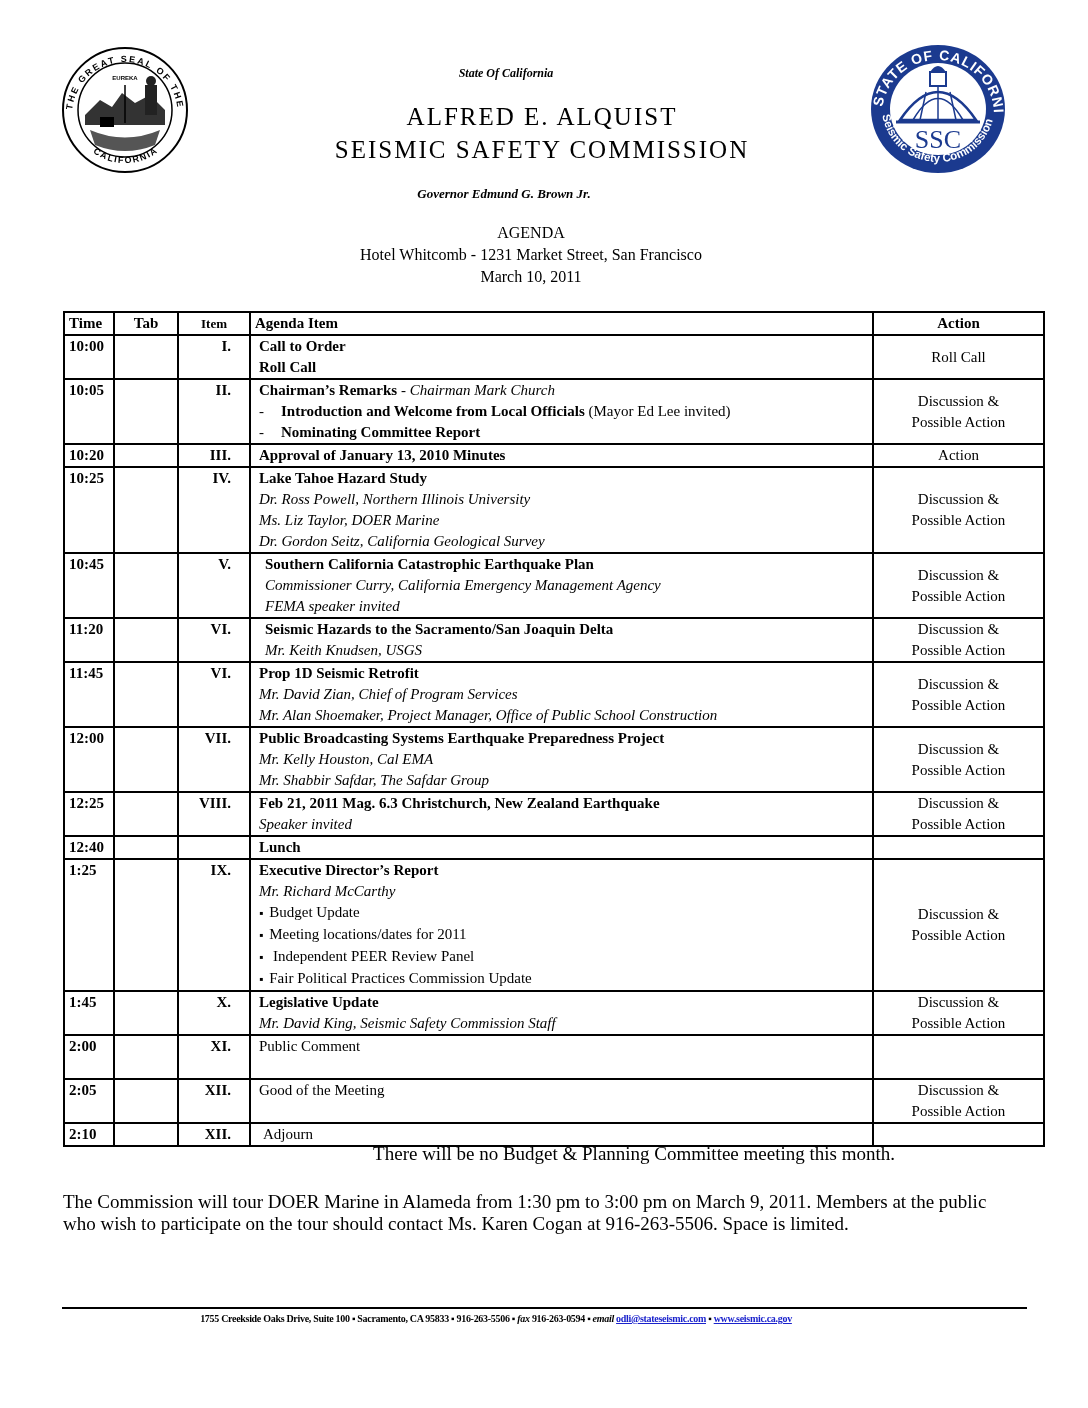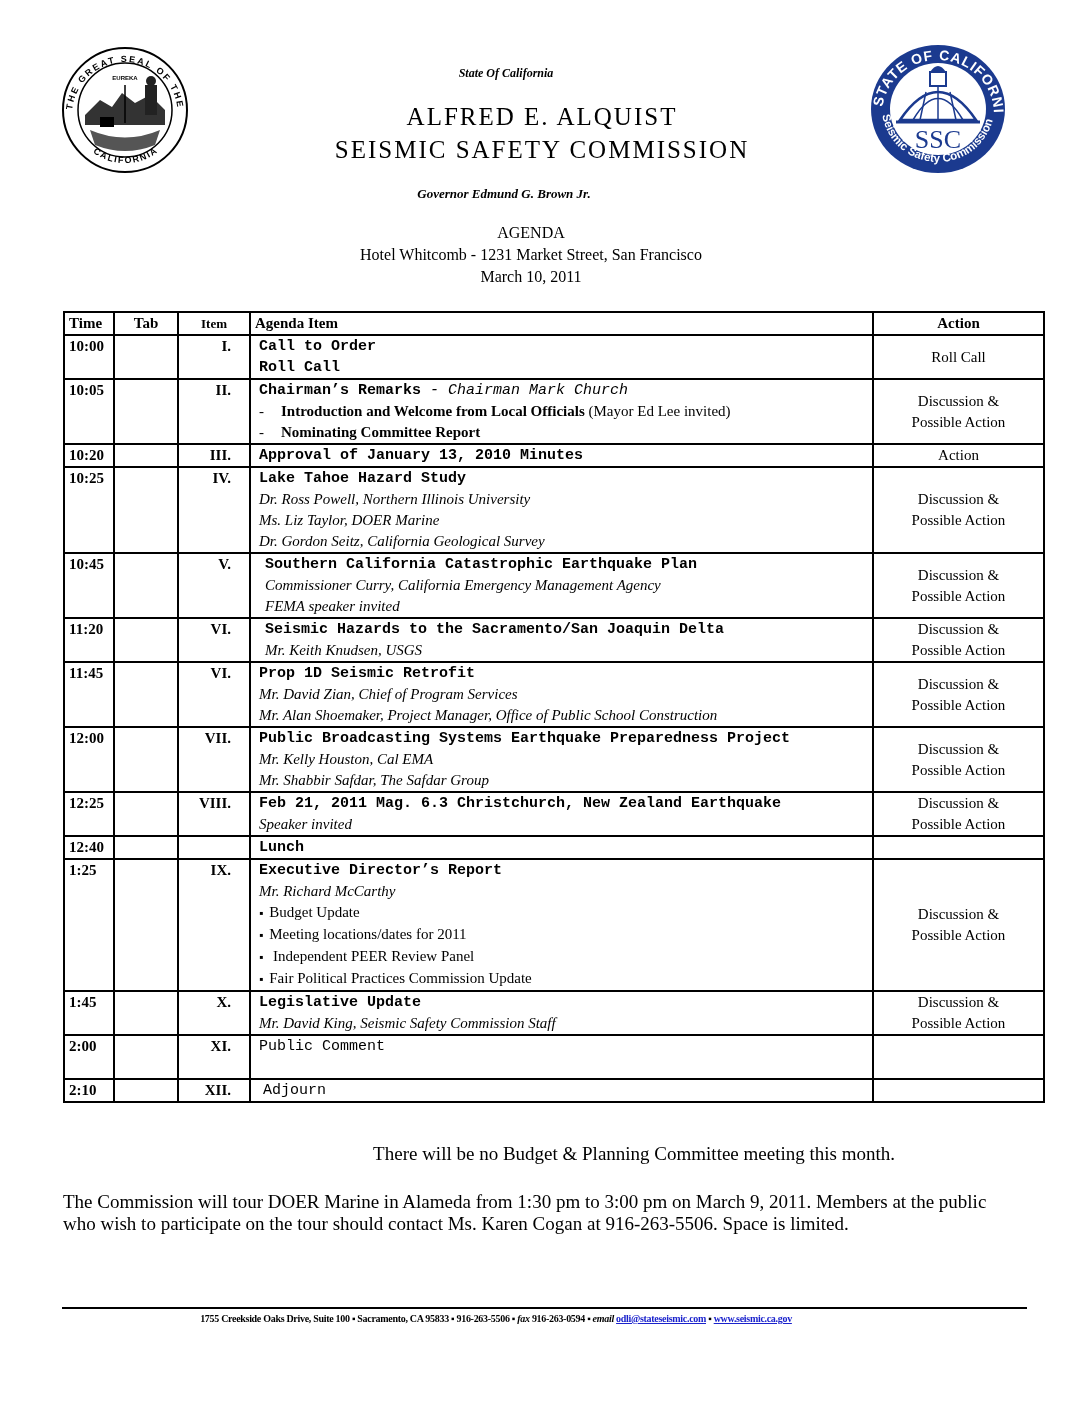--- a/index.html
+++ b/index.html
@@ -19,21 +19,21 @@
 
   table.agenda { position:absolute; left:63px; top:311px; width:982px; border-collapse:collapse; font-size:15px; }
   table.agenda td, table.agenda th { border:2px solid #000; padding:0 4px; vertical-align:top; line-height:21px; }
   table.agenda th { font-weight:bold; height:20px; }
   .c-time { width:40px; font-weight:bold; text-align:left; }
   .c-tab { width:54px; }
   .c-item { width:62px; text-align:center; font-weight:bold; }
   .c-agenda { width:603px;margin-left:34px; }
   .c-action { text-align:center; vertical-align:middle !important; }
   .item-num { display:inline-block; width:100%; text-align:right; padding-right:14px; box-sizing:border-box; }
-  .ag-title { font-weight:bold;font-family:Liberation Mono, monospace; }
+  .ag-title { font-weight:bold; }
   .ag-title.normal { font-weight:normal; }
   .ag-sub { font-style:italic; }
   .ag-dash { font-weight:bold; }
   .ag-dash .dash { display:inline-block; width:22px; font-weight:normal; }
   .ag-bullet::before { content:"\25AA"; margin-right:6px; font-size:12px; }
   .pad-left { padding-left:8px !important; }
   .pad-left2 { padding-left:14px !important; }
   .action-text { font-size:15px; line-height:20px; }
   th.h-action { text-align:center; }
   th.h-agenda { text-align:left; padding-left:14px; }
@@ -275,20 +275,33 @@
         <td class="c-time">2:00</td>
         <td class="c-tab"></td>
         <td class="c-item"><span class="item-num">XI.</span></td>
         <td class="c-agenda pad-left">
           <div class="ag-title normal"><span>Public Comment</span></div>
           <div>&nbsp;</div>
         </td>
         <td class="c-action action-text"></td>
       </tr>
       <tr>
+        <td class="c-time">2:05</td>
+        <td class="c-tab"></td>
+        <td class="c-item"><span class="item-num">XII.</span></td>
+        <td class="c-agenda pad-left">
+          <div class="ag-title normal"><span>Good of the Meeting</span></div>
+          <div>&nbsp;</div>
+        </td>
+        <td class="c-action action-text">
+          <div>Discussion &amp;</div>
+          <div>Possible Action</div>
+        </td>
+      </tr>
+      <tr>
         <td class="c-time">2:10</td>
         <td class="c-tab"></td>
         <td class="c-item"><span class="item-num">XII.</span></td>
         <td class="c-agenda pad-left">
           <div class="ag-title normal" style="padding-left: 4px;"><span>Adjourn</span></div>
         </td>
         <td class="c-action action-text"></td>
       </tr>
     </tbody>
 </table>

